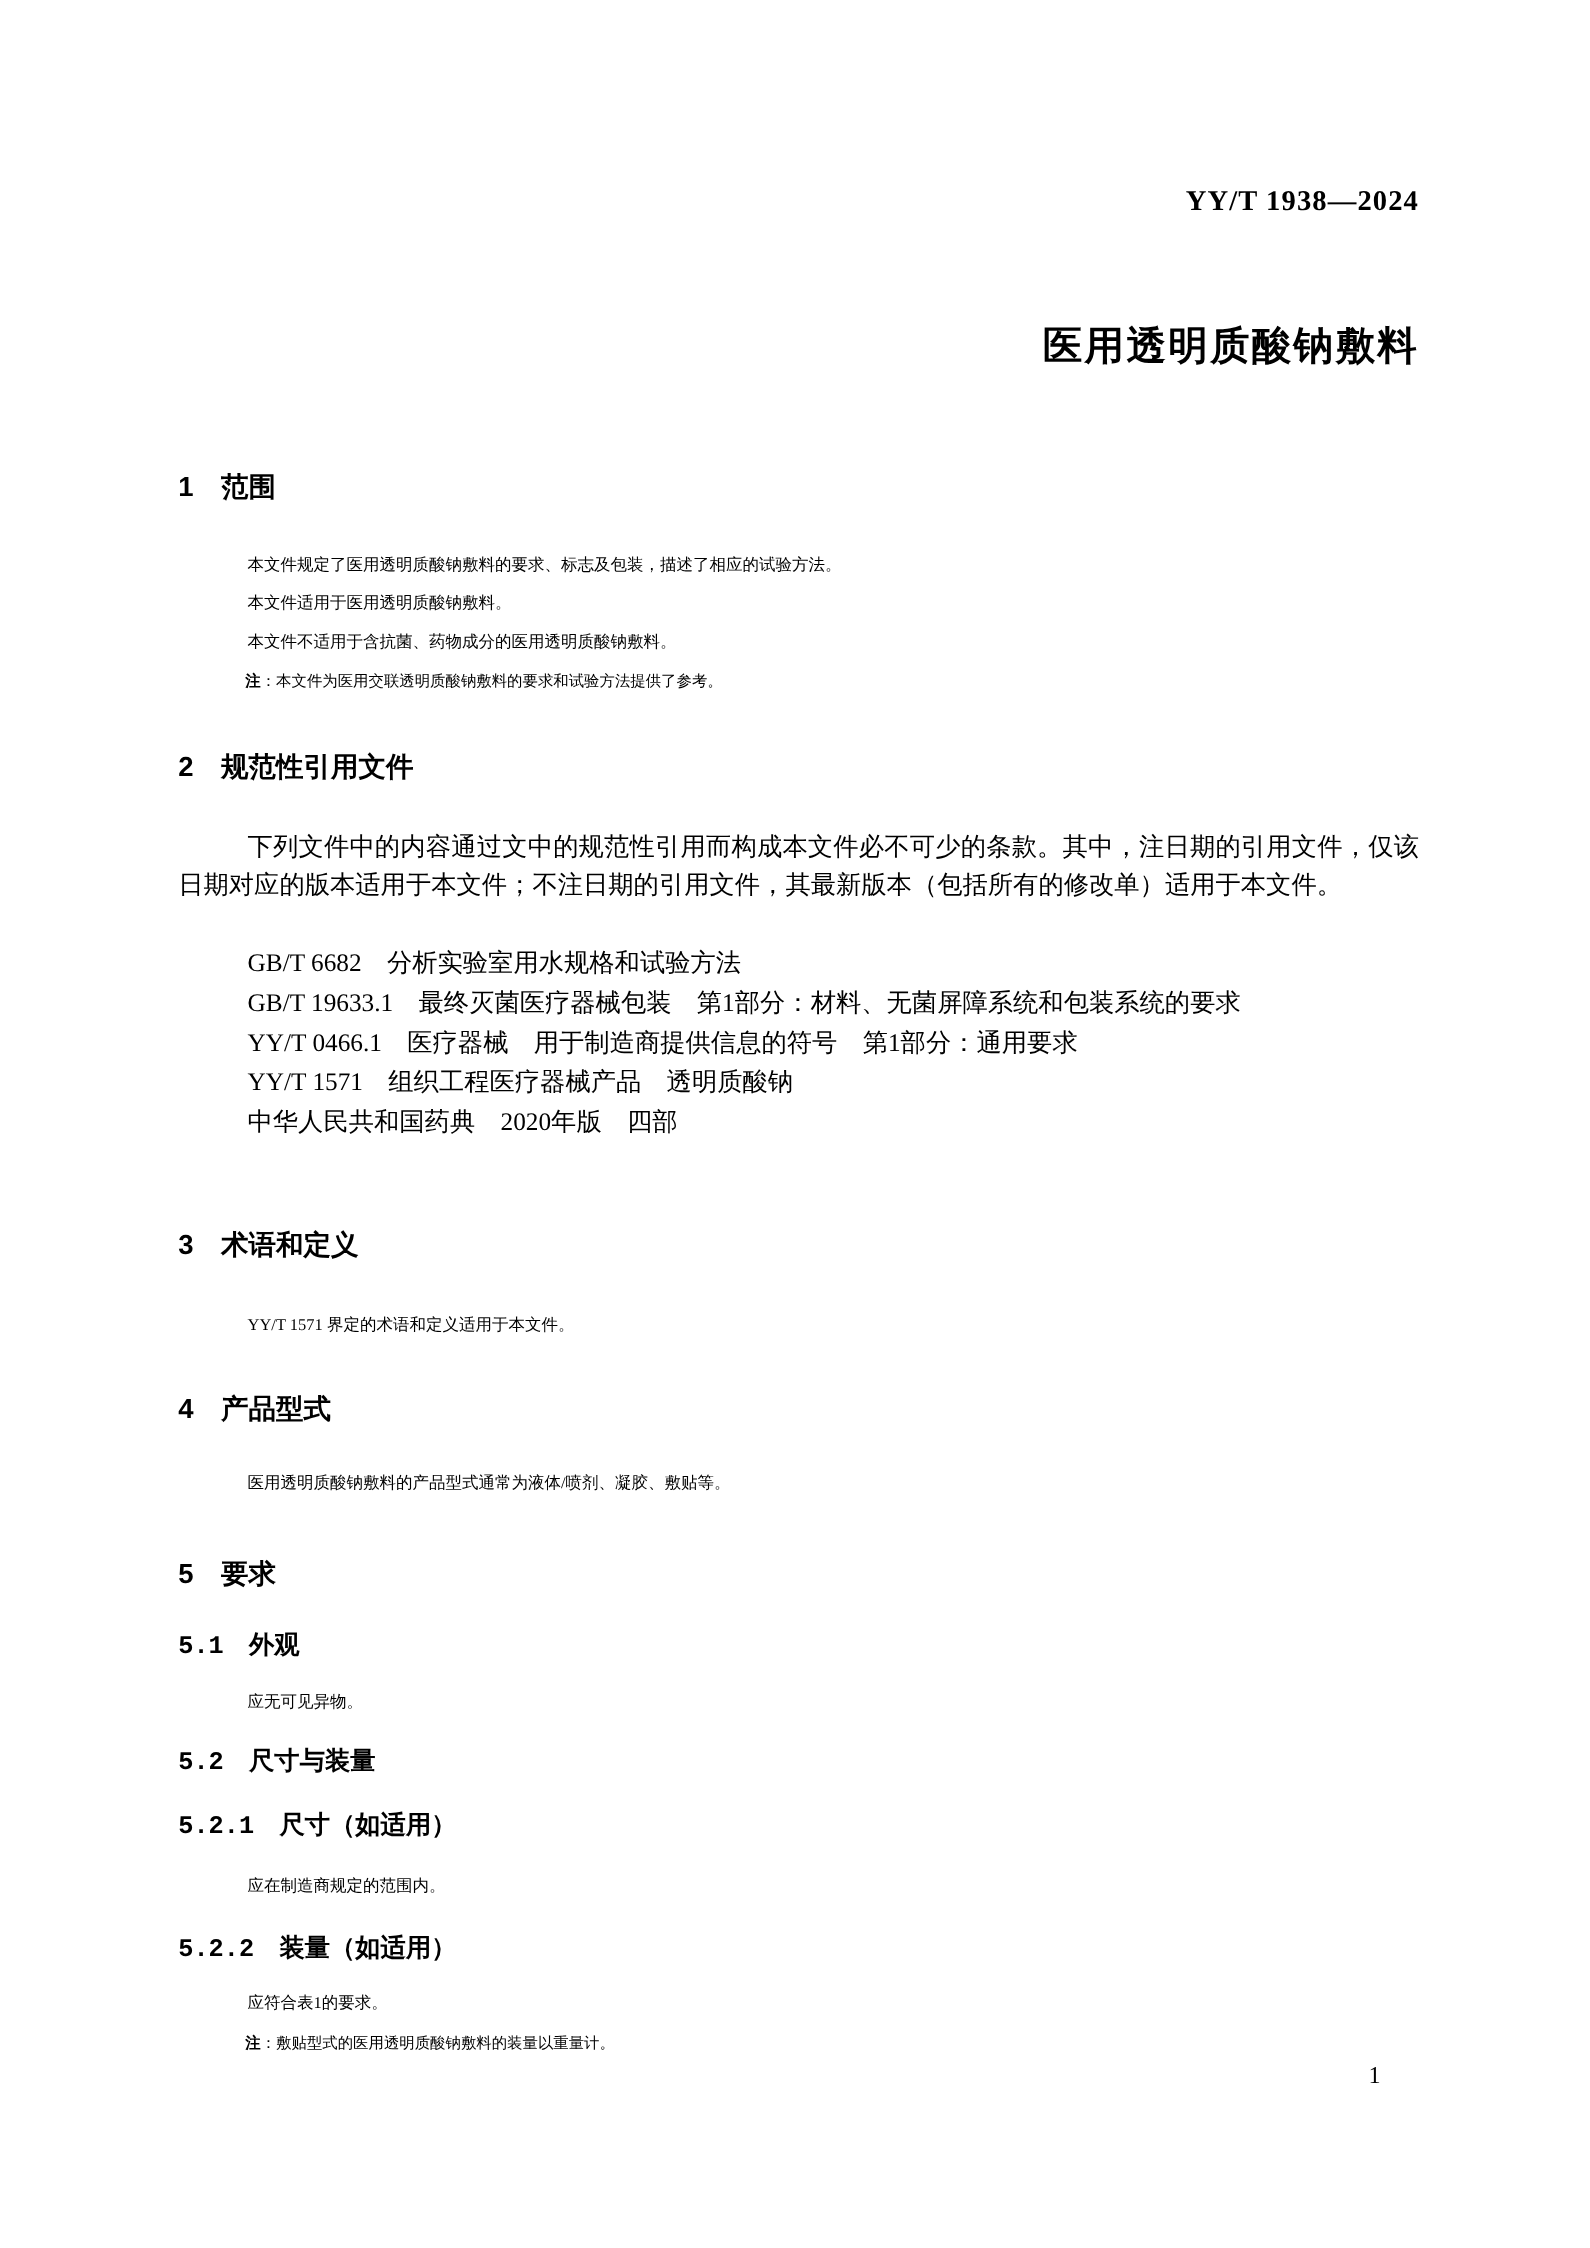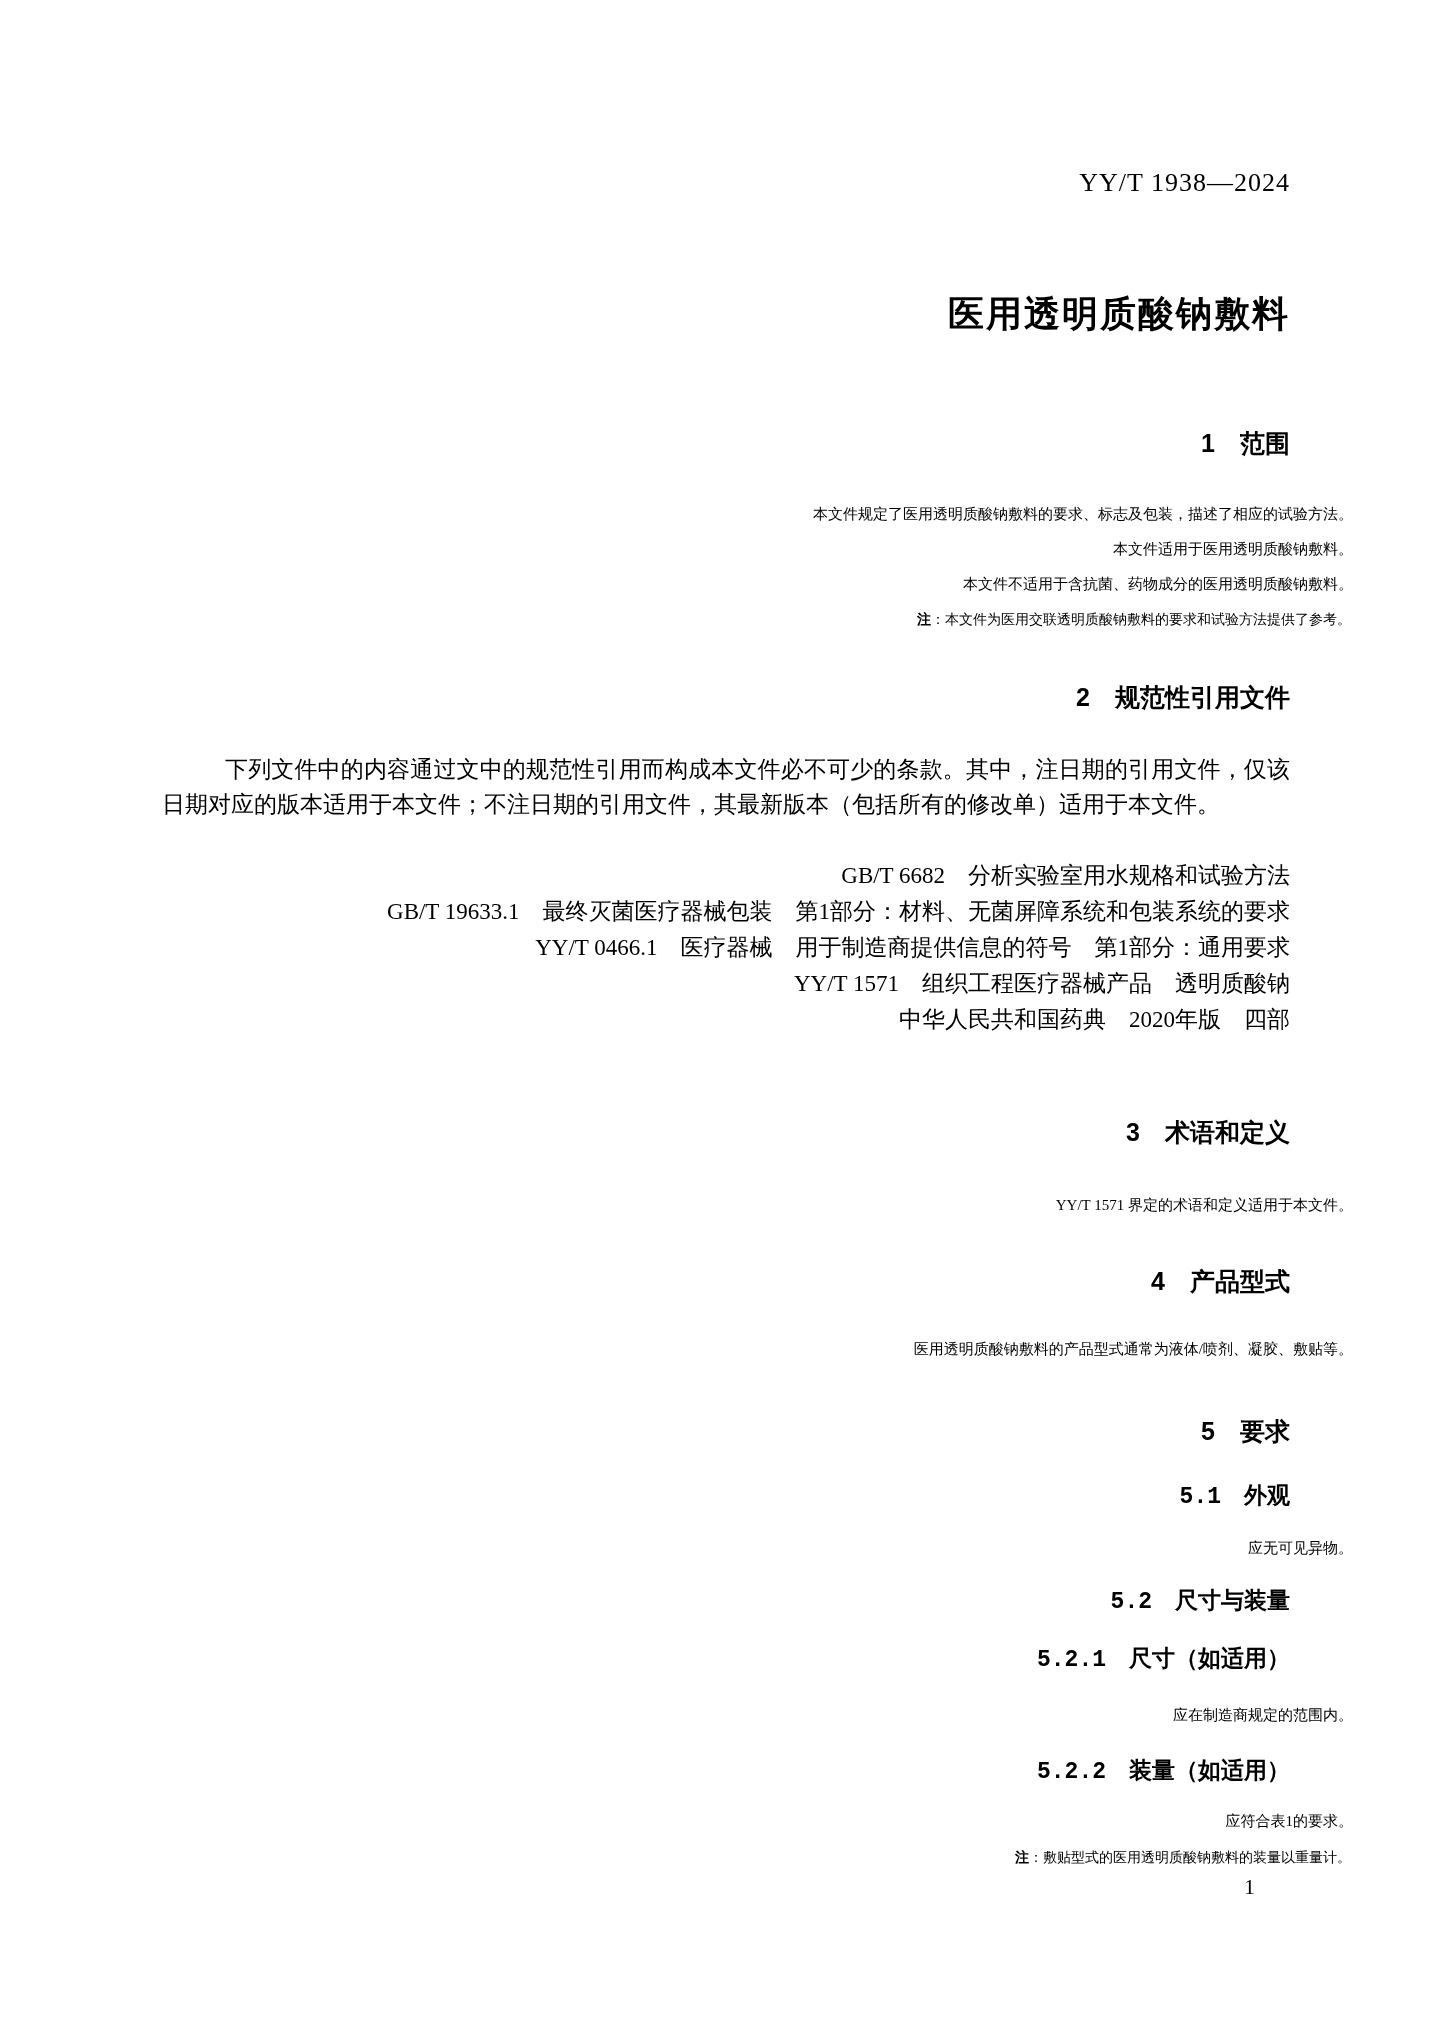--- a/index.html
+++ b/index.html
@@ -6,25 +6,25 @@
   .page{
     position:relative;
     width:1445px;height:2044px;
     margin:0 auto;
     background:#ffffff;
     color:#000000;
     font-family:"Liberation Serif","DejaVu Serif",serif;
     overflow:hidden;
   }
   .content{position:absolute;left:162px;top:0;width:1128px;}
-  .abs{position:absolute;left:0;width:100%;text-align:right;}
+  .abs{position:absolute;left:0;width:100%;}
   .doc-code{
     top:170px;text-align:right;
     font-family:"Liberation Serif","DejaVu Serif",serif;
-    font-weight:normal;font-size:26px;line-height:1;
+    font-weight:bold;font-size:26px;line-height:1;
     letter-spacing:1px;
   }
   .doc-title{
     top:296px;text-align:right;
     font-family:"Liberation Sans","DejaVu Sans",sans-serif;
     font-weight:bold;font-size:36px;line-height:1;
     letter-spacing:2px;
   }
   .h1{
     font-family:"Liberation Sans","DejaVu Sans",sans-serif;

